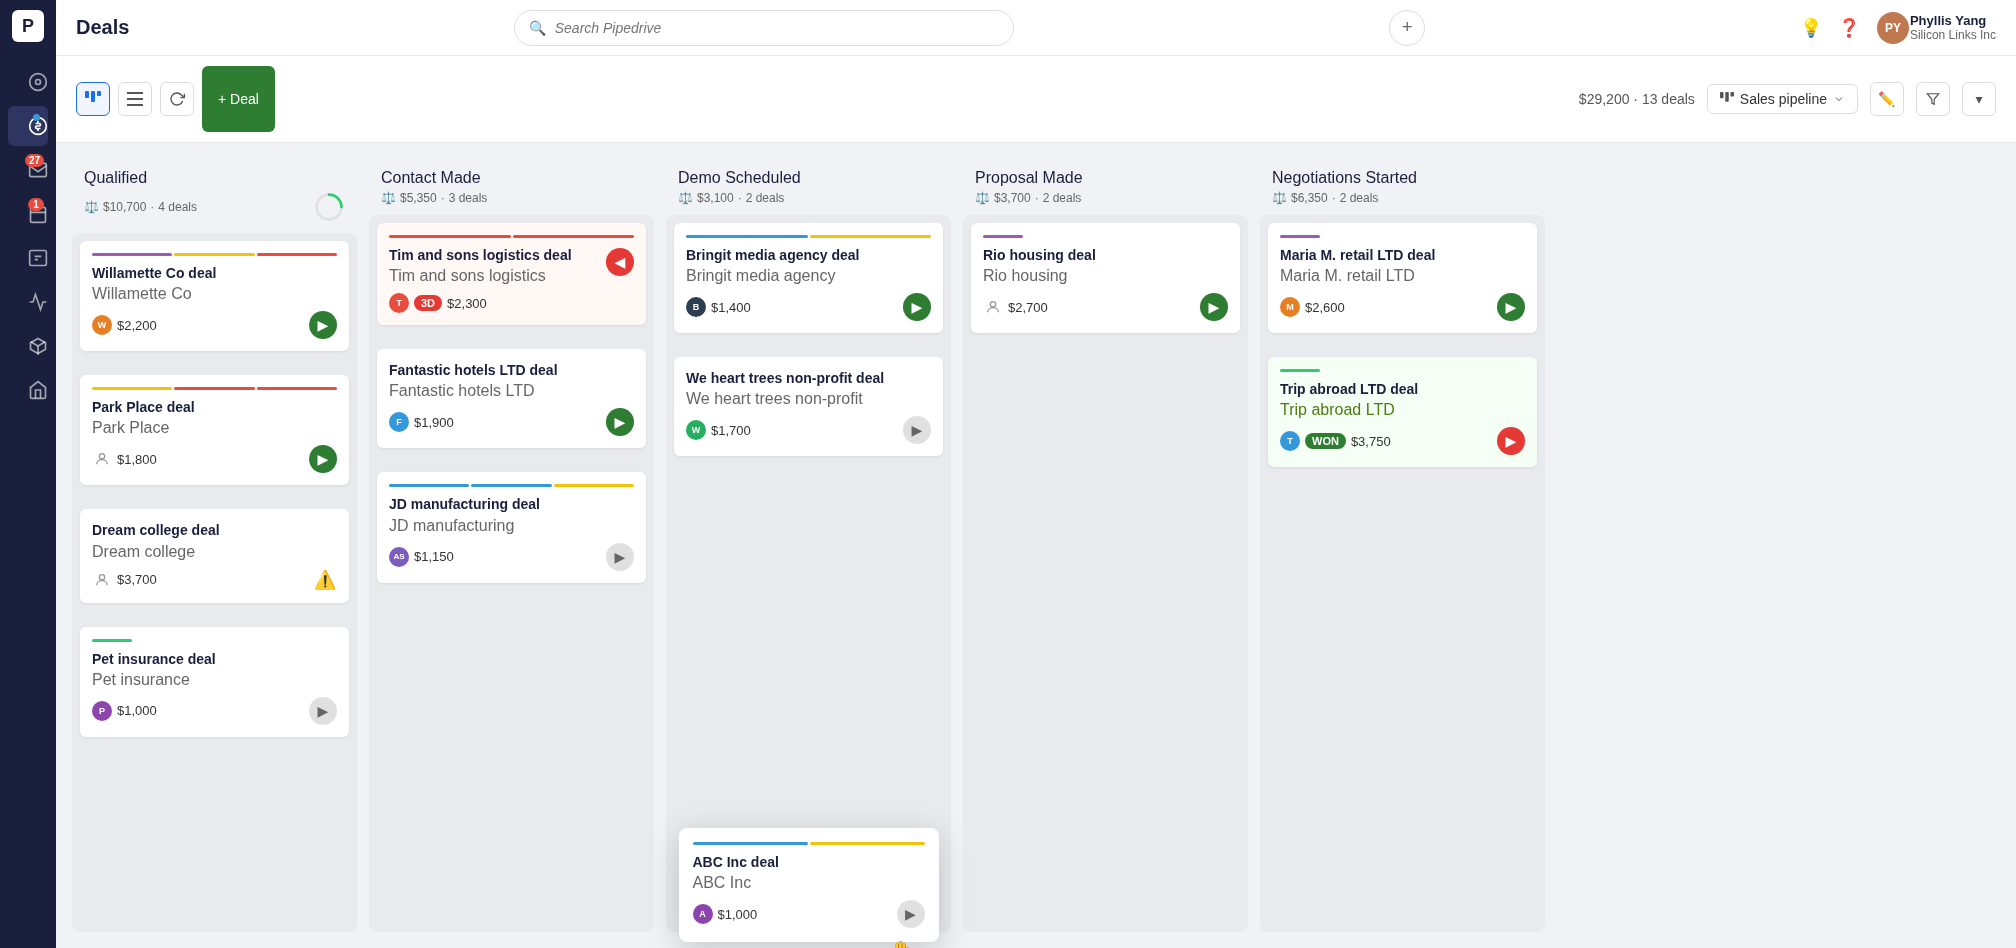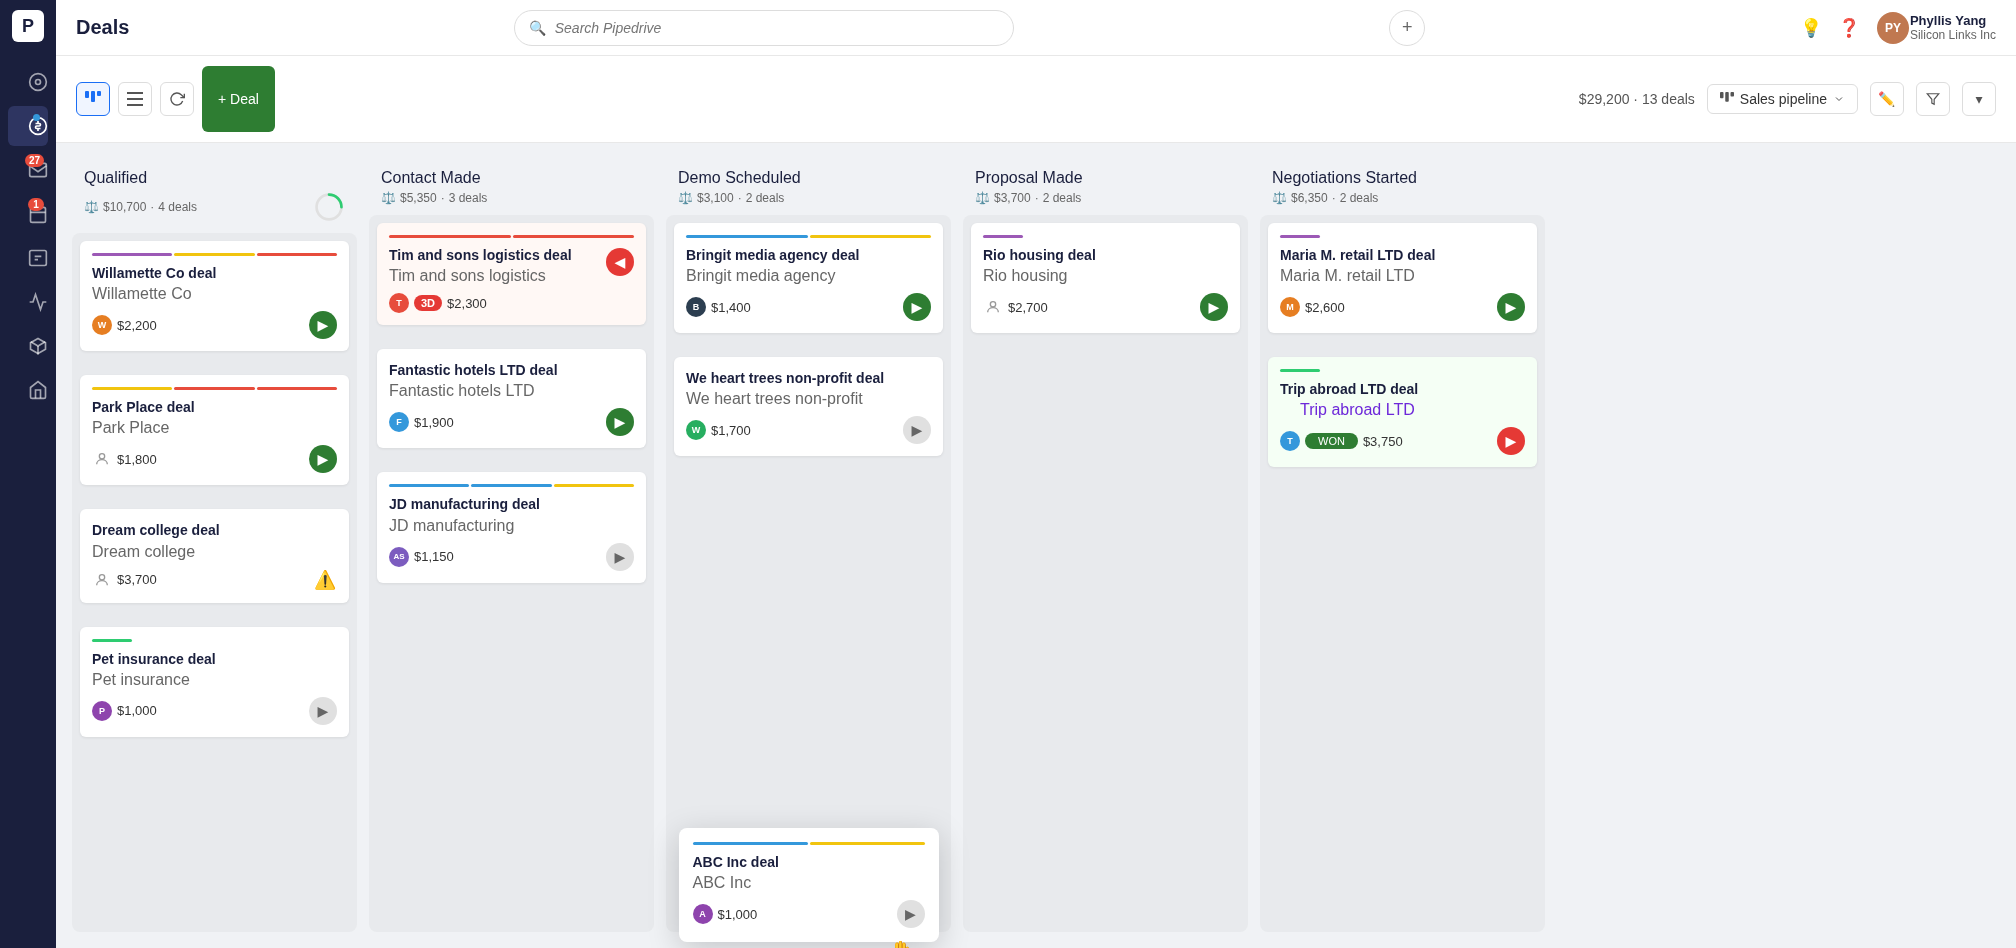--- a/index.html
+++ b/index.html
@@ -259,21 +259,21 @@
       font-weight: 600;
       color: #1a1f3d;
       margin-bottom: 3px;
       line-height: 1.3;
     }
     .card-org {
       font-size: 16px;
       color: #666;
       margin-bottom: 8px;
     }
-    .card-org.green { color: #6d28d9; margin-left: 20px; }
+    .card-org.green { color: #4d7c0f; }
     .card-footer {
       display: flex;
       align-items: center;
       justify-content: space-between;
     }
     .card-person {
       display: flex; align-items: center; gap: 5px;
       font-size: 13px; color: #333;
     }
     .person-avatar {
@@ -305,23 +305,23 @@
       color: white;
       border-radius: 12px;
       padding: 2px 7px;
       font-size: 11px;
       font-weight: 600;
     }
     .won-badge {
       background: #2e7d32;
       color: white;
       border-radius: 12px;
-      padding: 2px 13px;
+      padding: 2px 7px;
       font-size: 11px;
-      font-weight: 400;
+      font-weight: 700;
     }
     .warning-icon { color: #f59e0b; font-size: 18px; }
     .initials-avatar {
       width: 20px; height: 20px;
       border-radius: 50%;
       background: #7c5cbf;
       display: flex; align-items: center; justify-content: center;
       font-size: 9px; color: white; font-weight: bold;
     }
 

